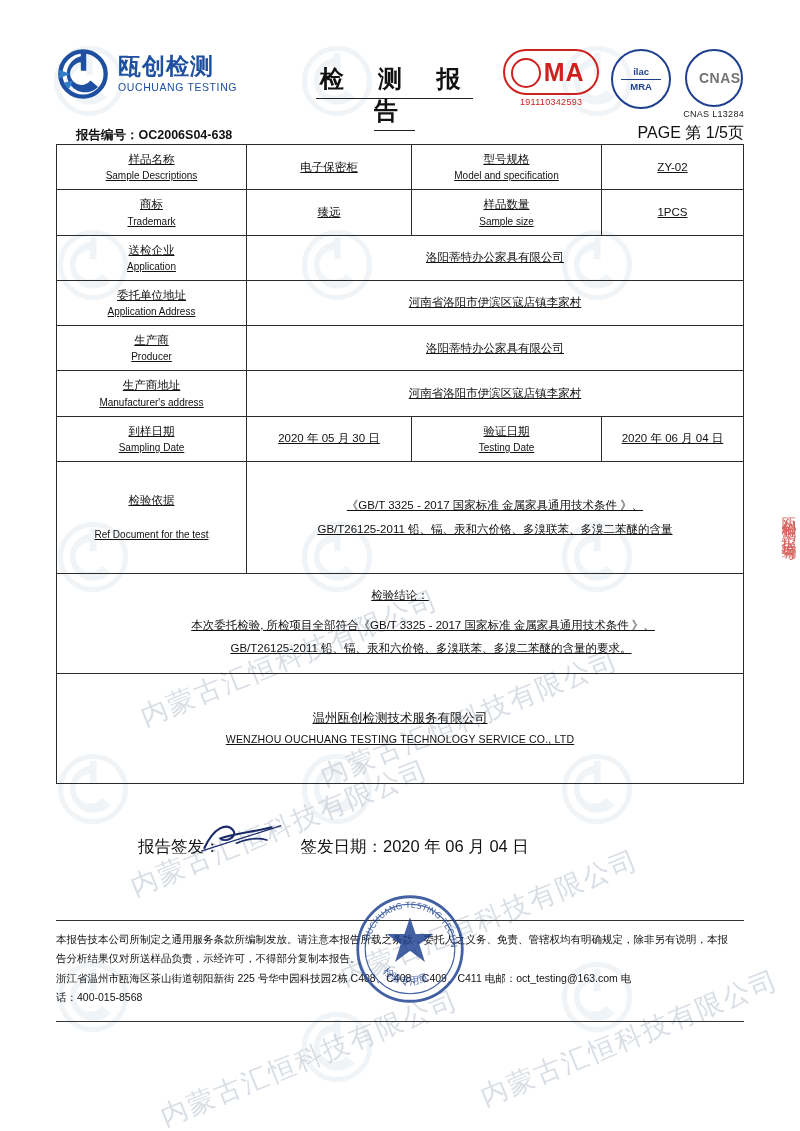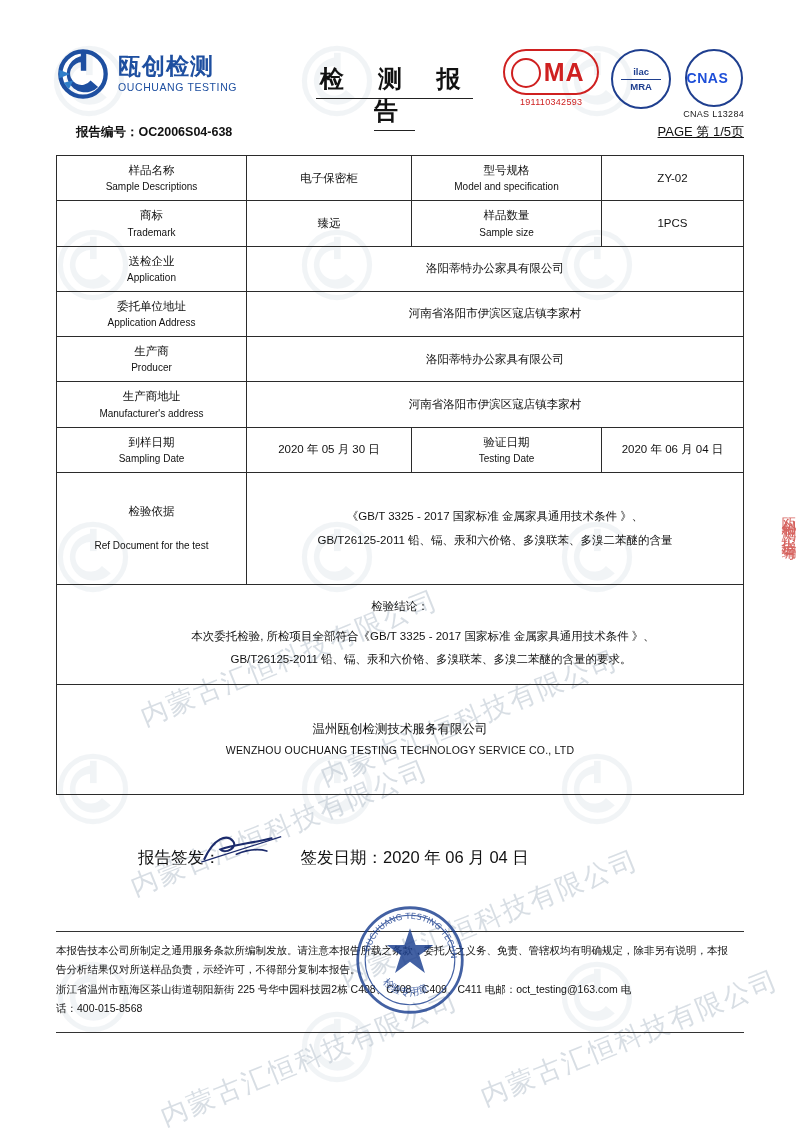--- a/index.html
+++ b/index.html
@@ -115,43 +115,43 @@
     border: 2px solid #1f3f8f;
     display: flex; flex-direction: column; align-items: center; justify-content: center;
     color: #1f3f8f; font-size: 9.5px; font-weight: bold; line-height: 1.25;
   }
   .ilac .bar { width: 40px; border-top: 1.4px solid #1f3f8f; margin: 1px 0; }
 
   .cnas-wrap { text-align: center; }
   .cnas-circ {
     width: 58px; height: 58px; border-radius: 50%;
     border: 2px solid #1f3f8f; margin: 0 auto;
-    display: flex; align-items: center; justify-content: flex-start;
-    color: #1d4ed8; font-weight: bold; font-size: 14px; letter-spacing: .5px;
+    display: flex; align-items: center; justify-content: flex-end;
+    color: #737373; font-weight: bold; font-size: 14px; letter-spacing: .5px;
   }
   .cnas-no { font-size: 9px; margin-top: 2px; color: #1b1b1b; letter-spacing: .3px; }
 
   .report-no-row {
     display: flex;
     justify-content: space-between;
     align-items: flex-end;
     margin-top: 26px;
     font-size: 12.5px;
     margin-left: 20px;
   }
   .report-no { font-weight: bold; }
-  .page-no { font-size: 13px; text-decoration: underline; }
+  .page-no { font-size: 16px; }
 
   
   table.main {
     width: 100%;
     border-collapse: collapse;
-    margin-top: 14px;
     font-size: 11.5px;
     background: transparent;
+    text-decoration: underline;
   }
   table.main td {
     border: 1px solid #2b2b2b;
     padding: 6px 6px;
     vertical-align: middle;
     text-align: center;
     line-height: 1.5;
   }
   .lbl { width: 190px; }
   .lbl .cn { font-size: 11.5px; }

